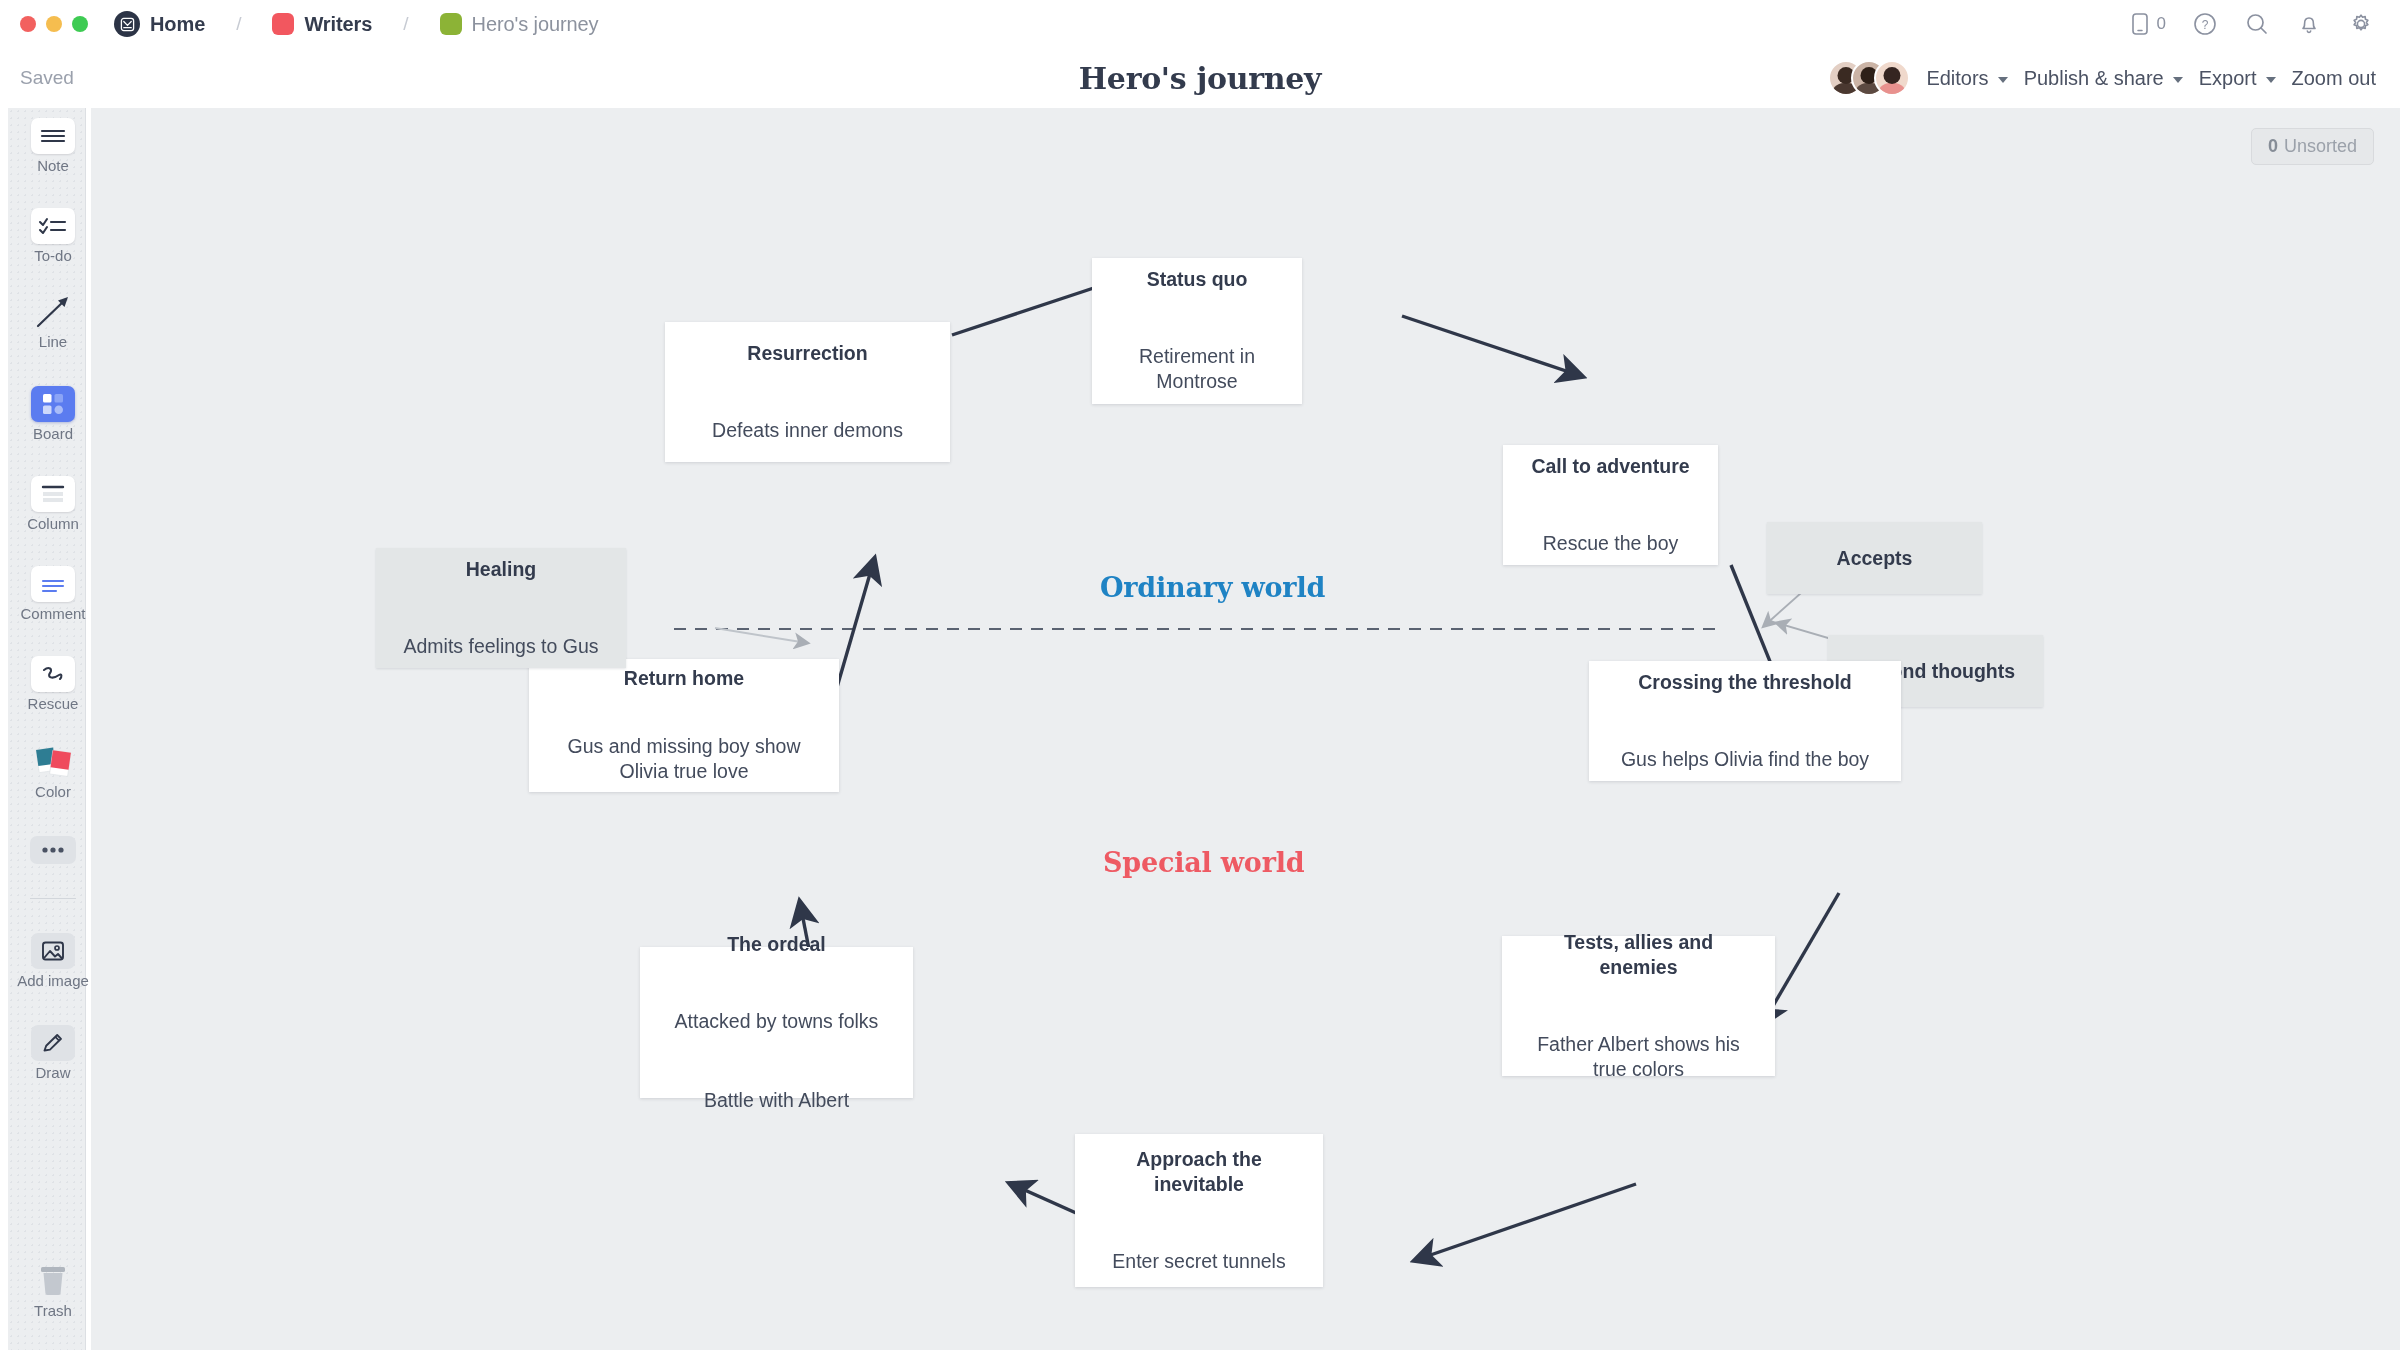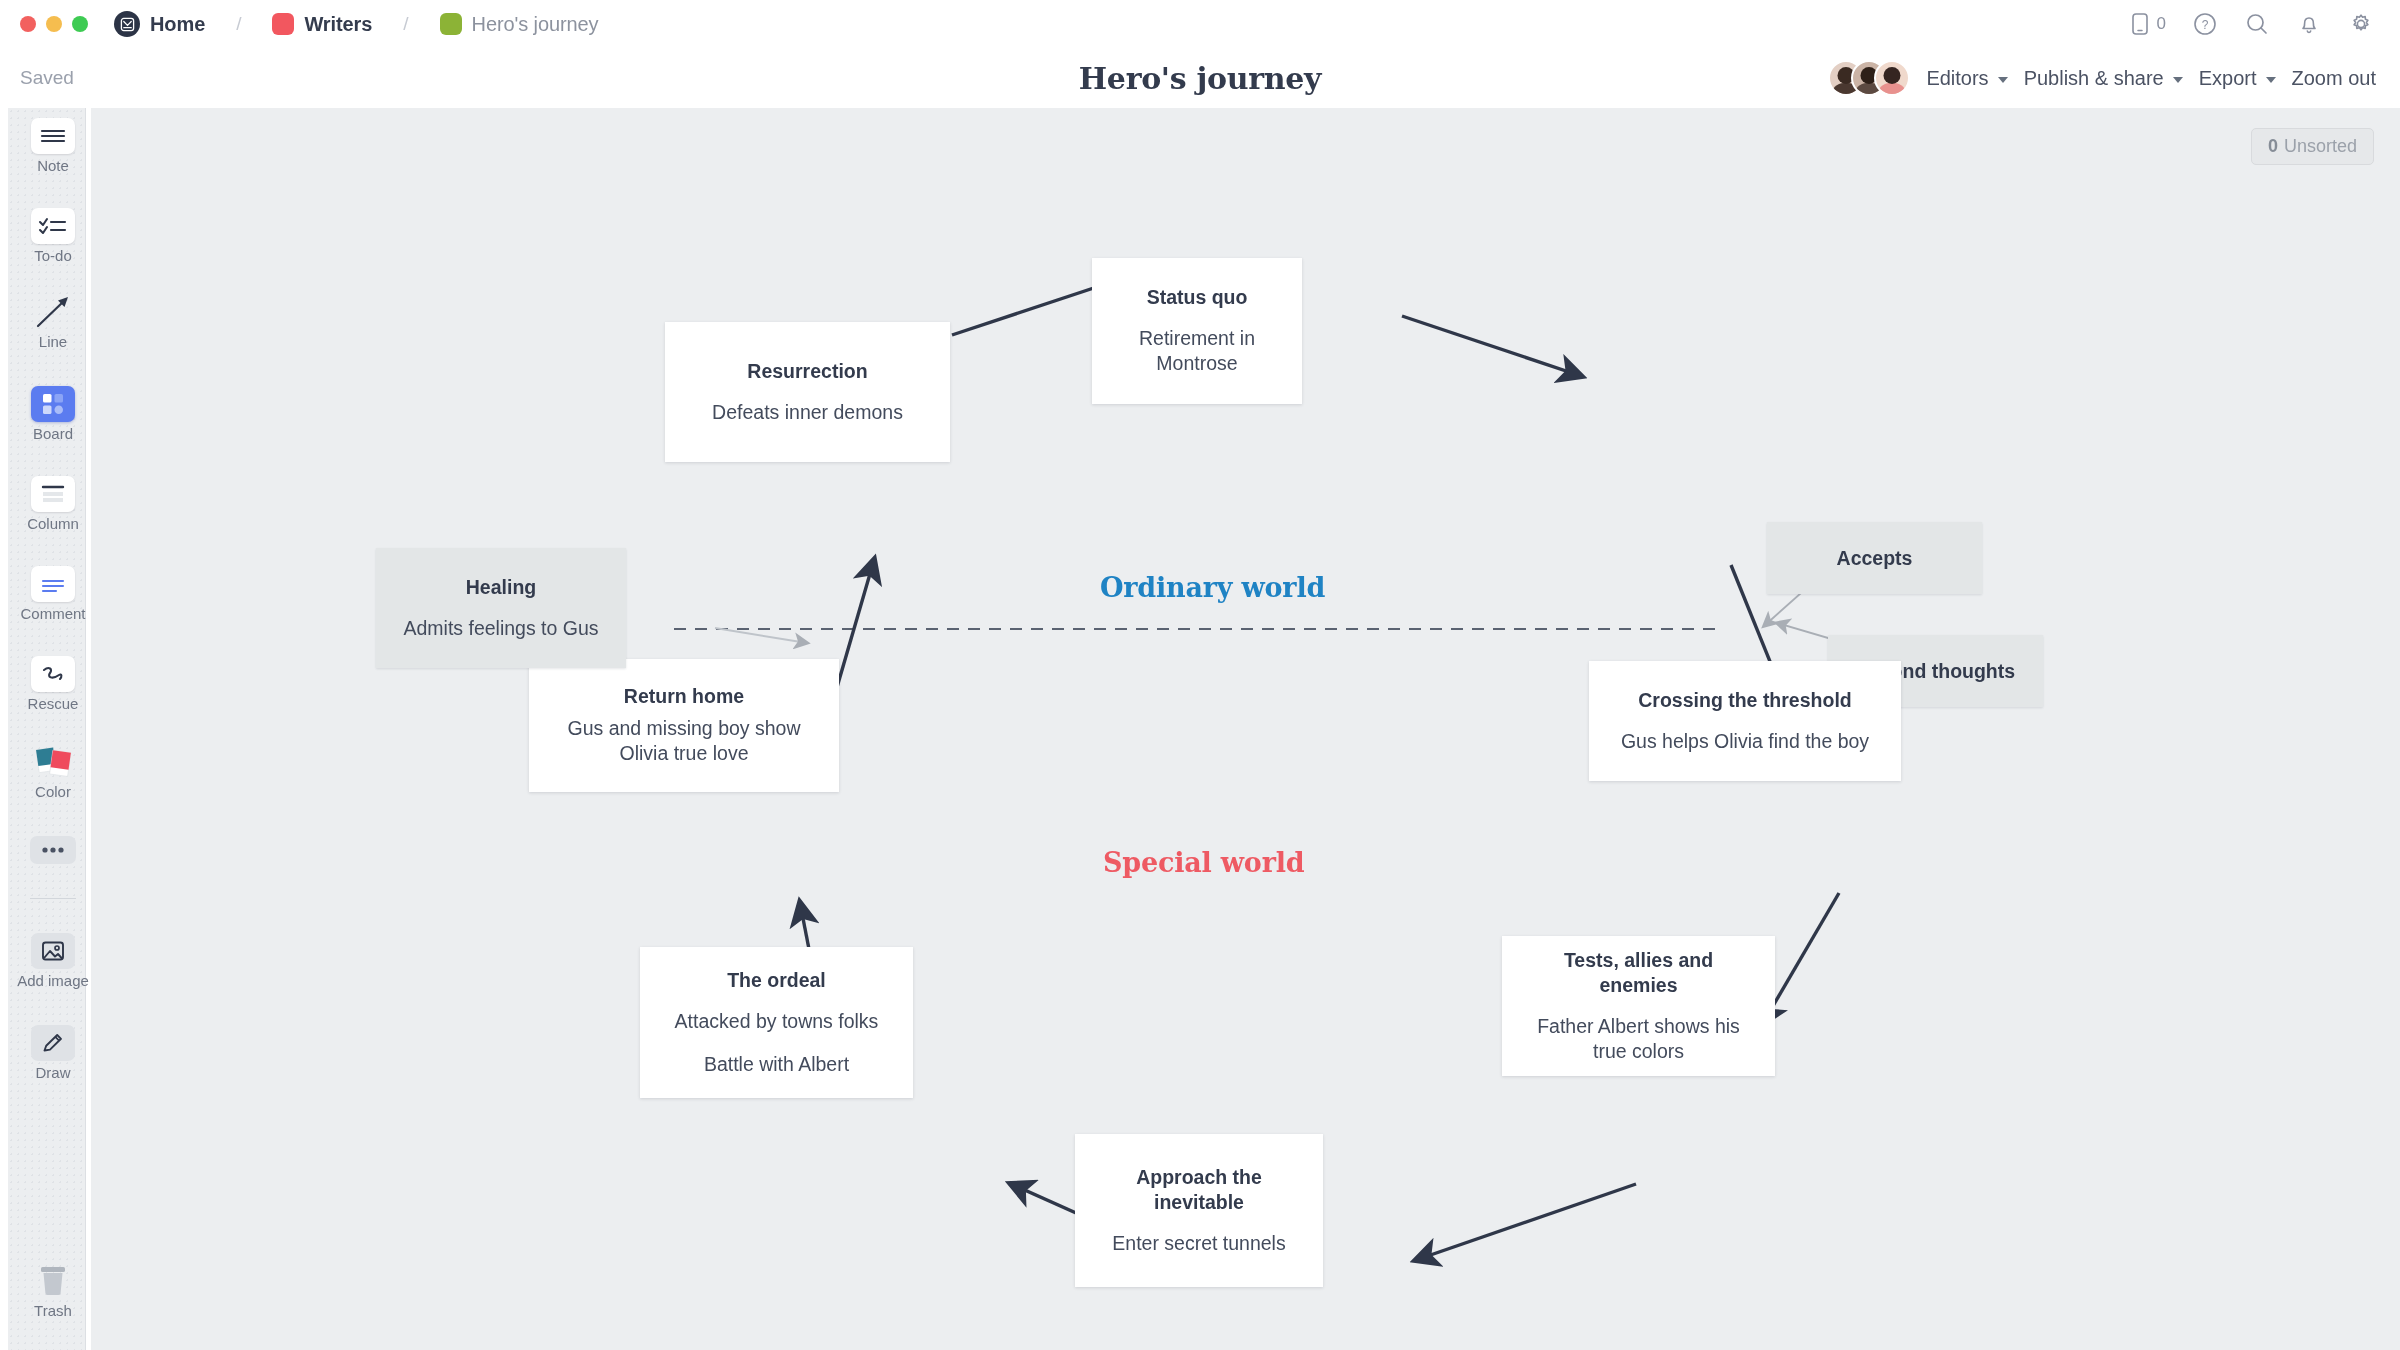--- a/index.html
+++ b/index.html
@@ -137,20 +137,21 @@
   #unsorted-pill .num { font-weight: 700; color: #868d97; }
 
   .card {
     position: absolute;
     background: #ffffff;
     box-shadow: 0 1px 3px rgba(50,58,75,.16);
     display: flex; flex-direction: column; align-items: center; justify-content: center;
     text-align: center;
     padding: 14px 24px;
     cursor: pointer;
+    gap: 36px;
   }
   .card.grey { background: #e3e6e7; box-shadow: 0 1px 2px rgba(50,58,75,.12); }
   .card-title {
     font-size: 19.5px; font-weight: 700; color: #333b4d; line-height: 1.28;
   }
   .card-body {
     font-size: 19.5px; font-weight: 400; color: #434b5c; line-height: 1.3;
     margin-top: 16px;
   }
   .card-body + .card-body { margin-top: 18px; }
@@ -449,20 +450,24 @@
   </svg>
 
   <div class="world-label" id="world-ordinary" style="left:1009px; top:464px">Ordinary world</div>
   <div class="world-label" id="world-special" style="left:1012px; top:739px">Special world</div>
 
   <div class="card" style="left:1001px; top:150px; width:210px; height:146px">
     <div class="card-title">Status quo</div>
     <div class="card-body">Retirement in Montrose</div>
   </div>
 
+  <div class="card" style="left:1412px; top:337px; width:215px; height:120px">
+    <div class="card-title">Call to adventure</div>
+    <div class="card-body">Rescue the boy</div>
+  </div>
 
   <div class="card grey" style="left:1676px; top:414px; width:215px; height:72px">
     <div class="card-title">Accepts</div>
   </div>
 
   <div class="card grey" style="left:1737px; top:527px; width:215px; height:72px">
     <div class="card-title">Second thoughts</div>
   </div>
 
   <div class="card" style="left:1498px; top:553px; width:312px; height:120px">

